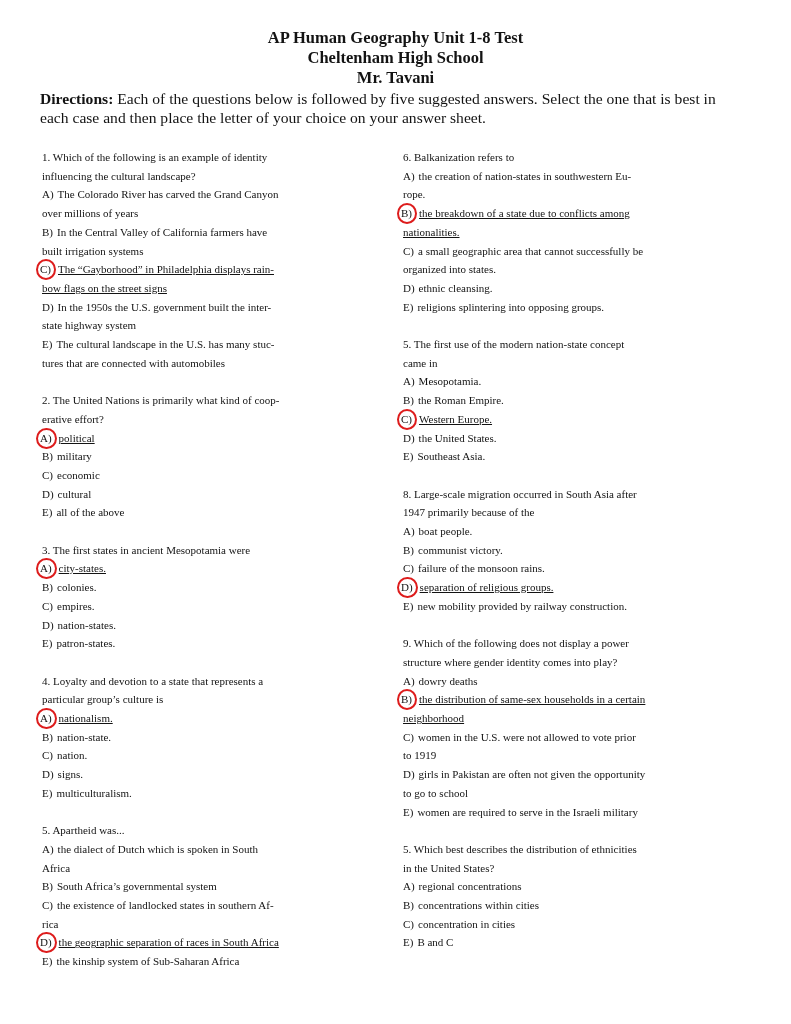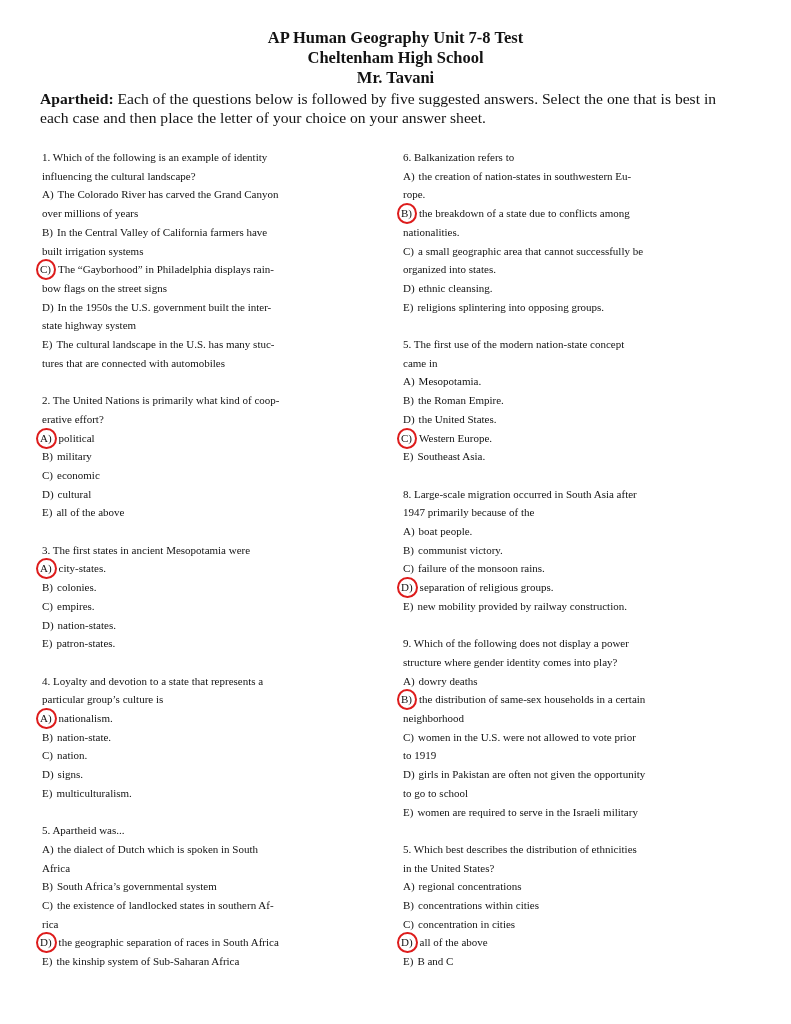--- a/index.html
+++ b/index.html
@@ -49,32 +49,32 @@
   .opt-text { margin-left: 4px; }
   .opt-letter { display: inline; }
   .opt-letter.circled {
     display: inline-block;
     border: 2px solid #dd1c1c;
     border-radius: 50%;
     padding: 0 3px 1px 2px;
     margin: -3px 0 -3px -6px;
     line-height: 16px;
   }
-  .opt-letter.circled + .opt-text { margin-left: 2px; }
+  .opt-letter.circled + .opt-text { margin-left: 2px; text-decoration: underline; }
 </style>
 </head>
 <body>
 
 <div class="page">
   <div class="header">
-    <div>AP Human Geography Unit 7-8 Test</div>
+    <div>AP Human Geography Unit 1-8 Test</div>
     <div>Cheltenham High School</div>
     <div>Mr. Tavani</div>
   </div>
-  <div class="directions"><span class="dir-label">Apartheid:</span><span> Each of the questions below is followed by five suggested answers. Select the one that is best in
+  <div class="directions"><span class="dir-label">Directions:</span><span> Each of the questions below is followed by five suggested answers. Select the one that is best in
 each case and then place the letter of your choice on your answer sheet.</span></div>
   <div class="col col-left" id="col-left">
       <div class="question">
         <div class="q-text">1. Which of the following is an example of identity
 influencing the cultural landscape?</div>
         <div class="option"><span class="opt-letter">A)</span><span class="opt-text">The Colorado River has carved the Grand Canyon
 over millions of years</span></div>
         <div class="option"><span class="opt-letter">B)</span><span class="opt-text">In the Central Valley of California farmers have
 built irrigation systems</span></div>
         <div class="option"><span class="opt-letter circled">C)</span><span class="opt-text">The “Gayborhood” in Philadelphia displays rain-
@@ -131,22 +131,22 @@
         <div class="option"><span class="opt-letter">C)</span><span class="opt-text">a small geographic area that cannot successfully be
 organized into states.</span></div>
         <div class="option"><span class="opt-letter">D)</span><span class="opt-text">ethnic cleansing.</span></div>
         <div class="option"><span class="opt-letter">E)</span><span class="opt-text">religions splintering into opposing groups.</span></div>
       </div>
       <div class="question">
         <div class="q-text">5. The first use of the modern nation-state concept
 came in</div>
         <div class="option"><span class="opt-letter">A)</span><span class="opt-text">Mesopotamia.</span></div>
         <div class="option"><span class="opt-letter">B)</span><span class="opt-text">the Roman Empire.</span></div>
+        <div class="option"><span class="opt-letter circled">C)</span><span class="opt-text">Western Europe.</span></div>
         <div class="option"><span class="opt-letter">D)</span><span class="opt-text">the United States.</span></div>
-        <div class="option"><span class="opt-letter circled">C)</span><span class="opt-text">Western Europe.</span></div>
         <div class="option"><span class="opt-letter">E)</span><span class="opt-text">Southeast Asia.</span></div>
       </div>
       <div class="question">
         <div class="q-text">8. Large-scale migration occurred in South Asia after
 1947 primarily because of the</div>
         <div class="option"><span class="opt-letter">A)</span><span class="opt-text">boat people.</span></div>
         <div class="option"><span class="opt-letter">B)</span><span class="opt-text">communist victory.</span></div>
         <div class="option"><span class="opt-letter">C)</span><span class="opt-text">failure of the monsoon rains.</span></div>
         <div class="option"><span class="opt-letter circled">D)</span><span class="opt-text">separation of religious groups.</span></div>
         <div class="option"><span class="opt-letter">E)</span><span class="opt-text">new mobility provided by railway construction.</span></div>
@@ -162,17 +162,16 @@
         <div class="option"><span class="opt-letter">D)</span><span class="opt-text">girls in Pakistan are often not given the opportunity
 to go to school</span></div>
         <div class="option"><span class="opt-letter">E)</span><span class="opt-text">women are required to serve in the Israeli military</span></div>
       </div>
       <div class="question">
         <div class="q-text">5. Which best describes the distribution of ethnicities
 in the United States?</div>
         <div class="option"><span class="opt-letter">A)</span><span class="opt-text">regional concentrations</span></div>
         <div class="option"><span class="opt-letter">B)</span><span class="opt-text">concentrations within cities</span></div>
         <div class="option"><span class="opt-letter">C)</span><span class="opt-text">concentration in cities</span></div>
-        <div class="option"><span class="opt-letter circled">D)</span><span class="opt-text">all of the above</span></div>
         <div class="option"><span class="opt-letter">E)</span><span class="opt-text">B and C</span></div>
       </div>
     </div>
 </div>
 
 </body></html>

